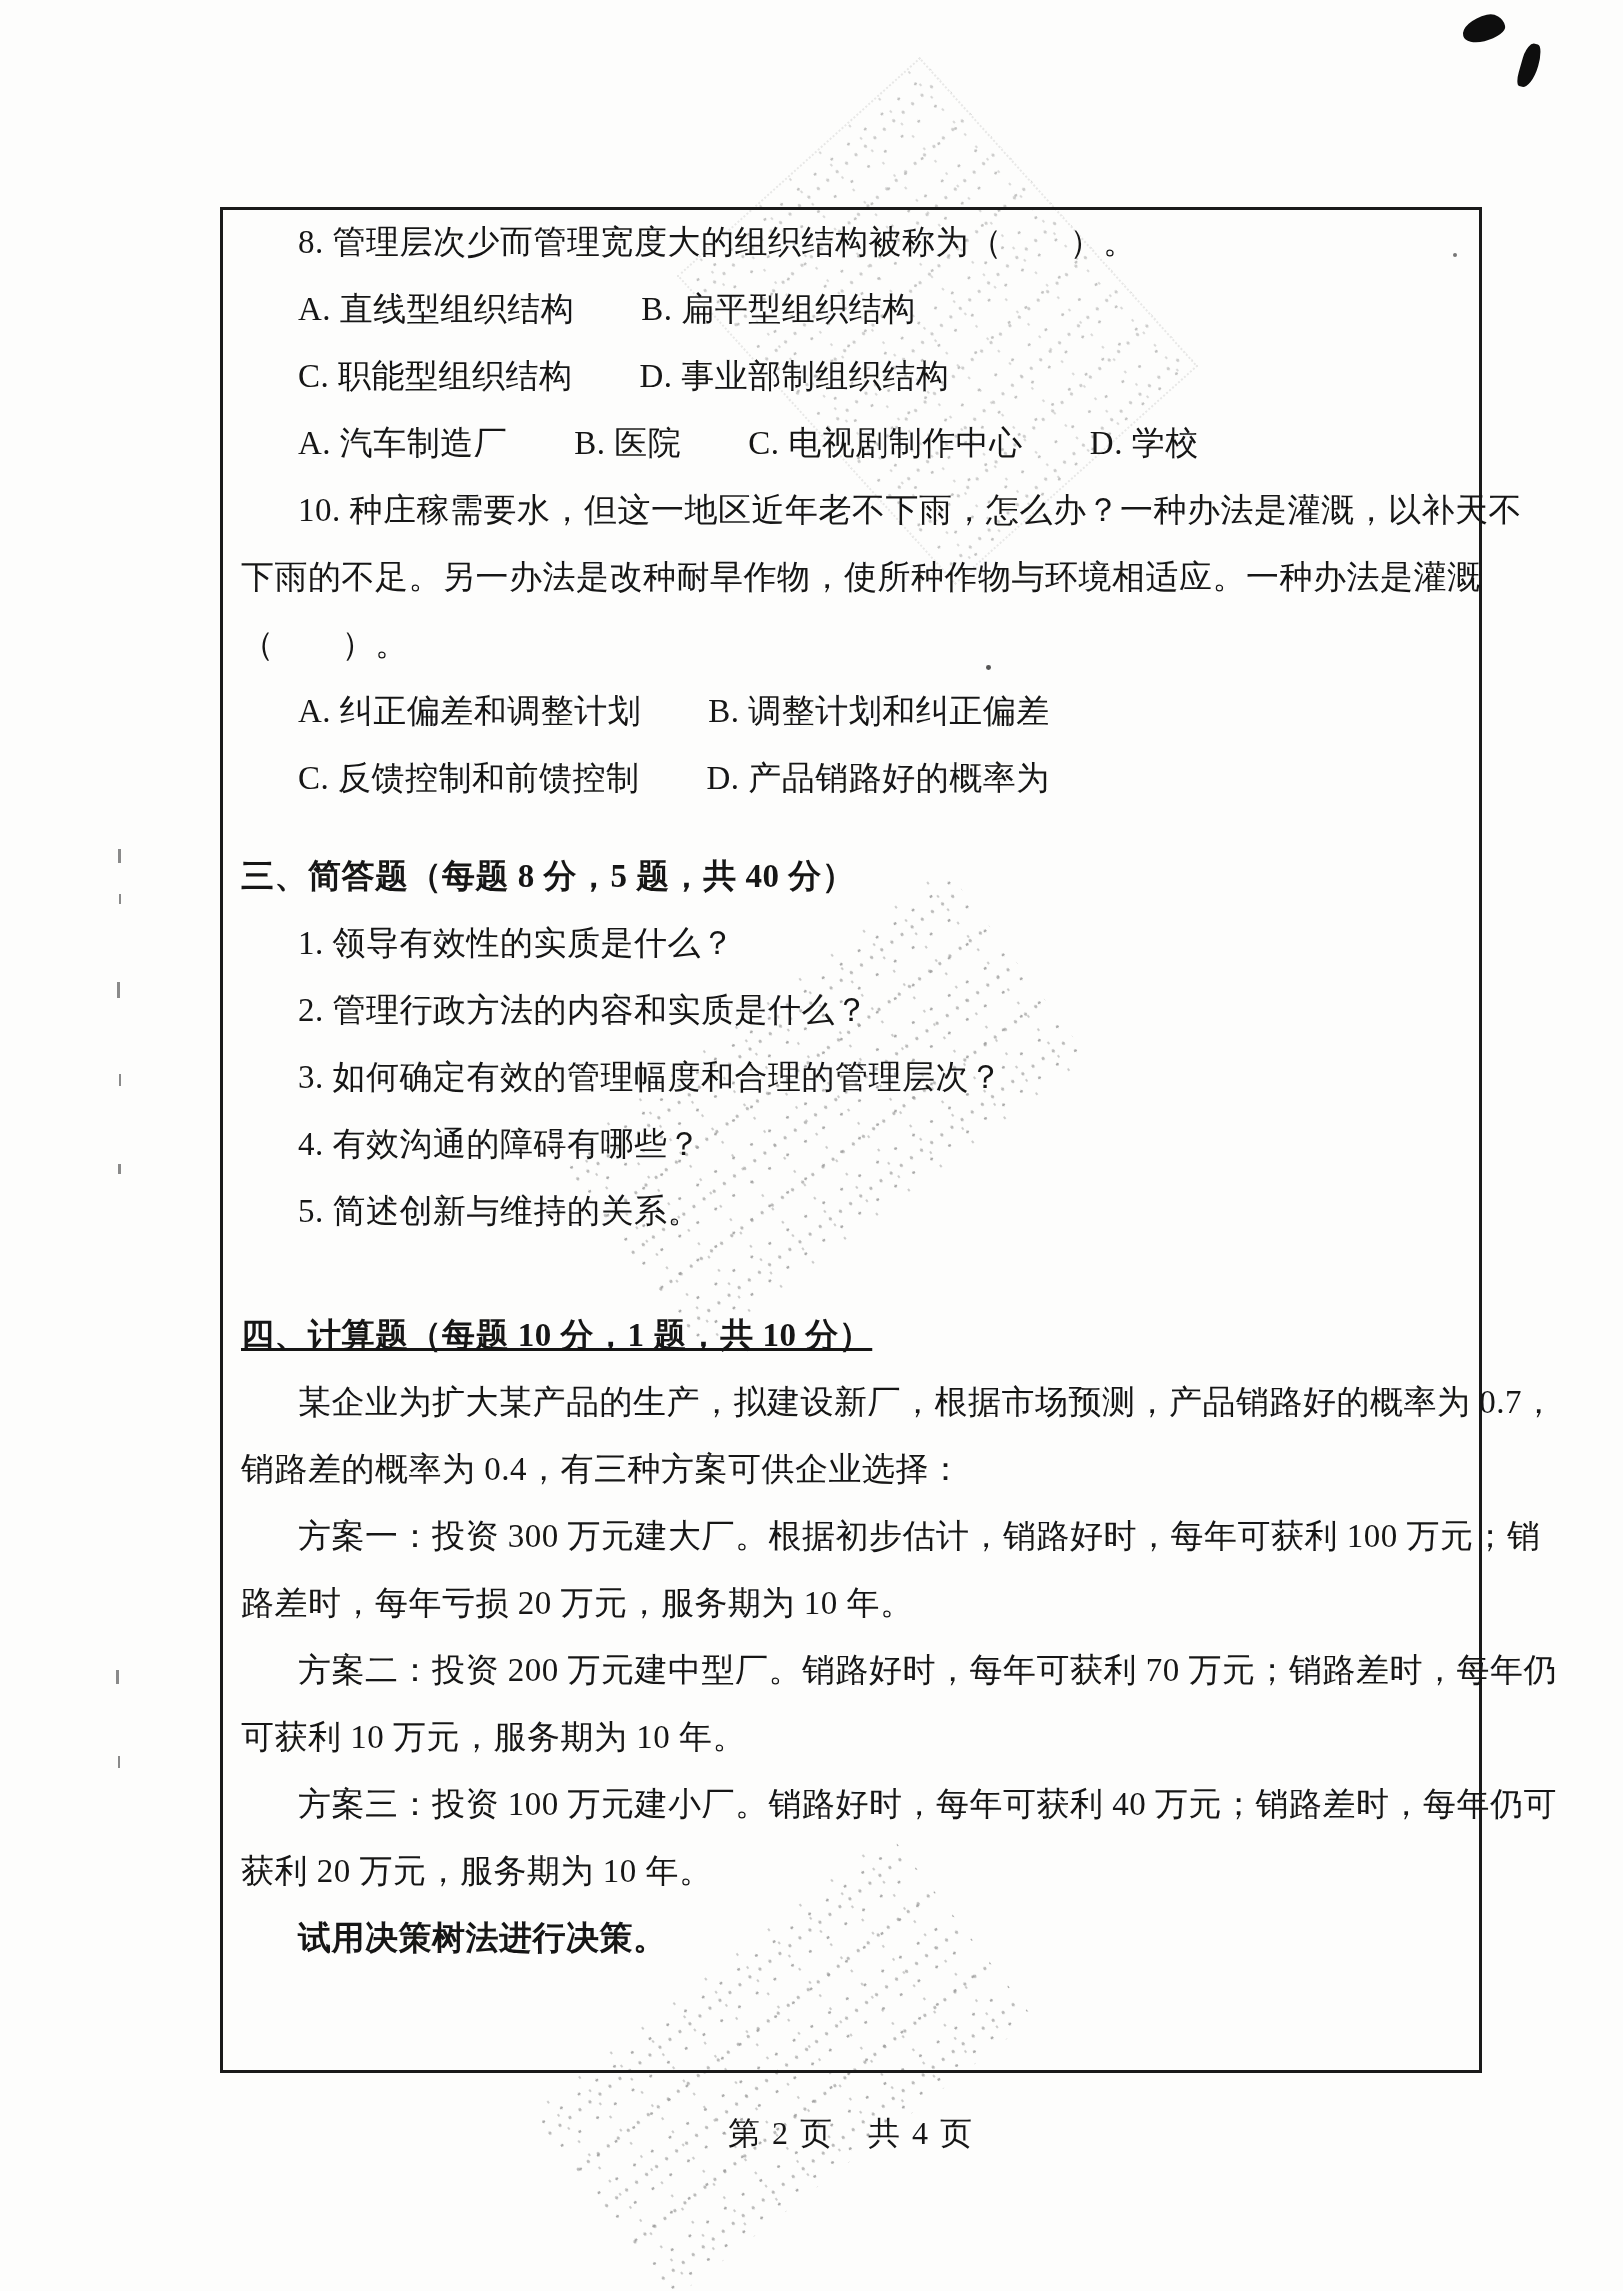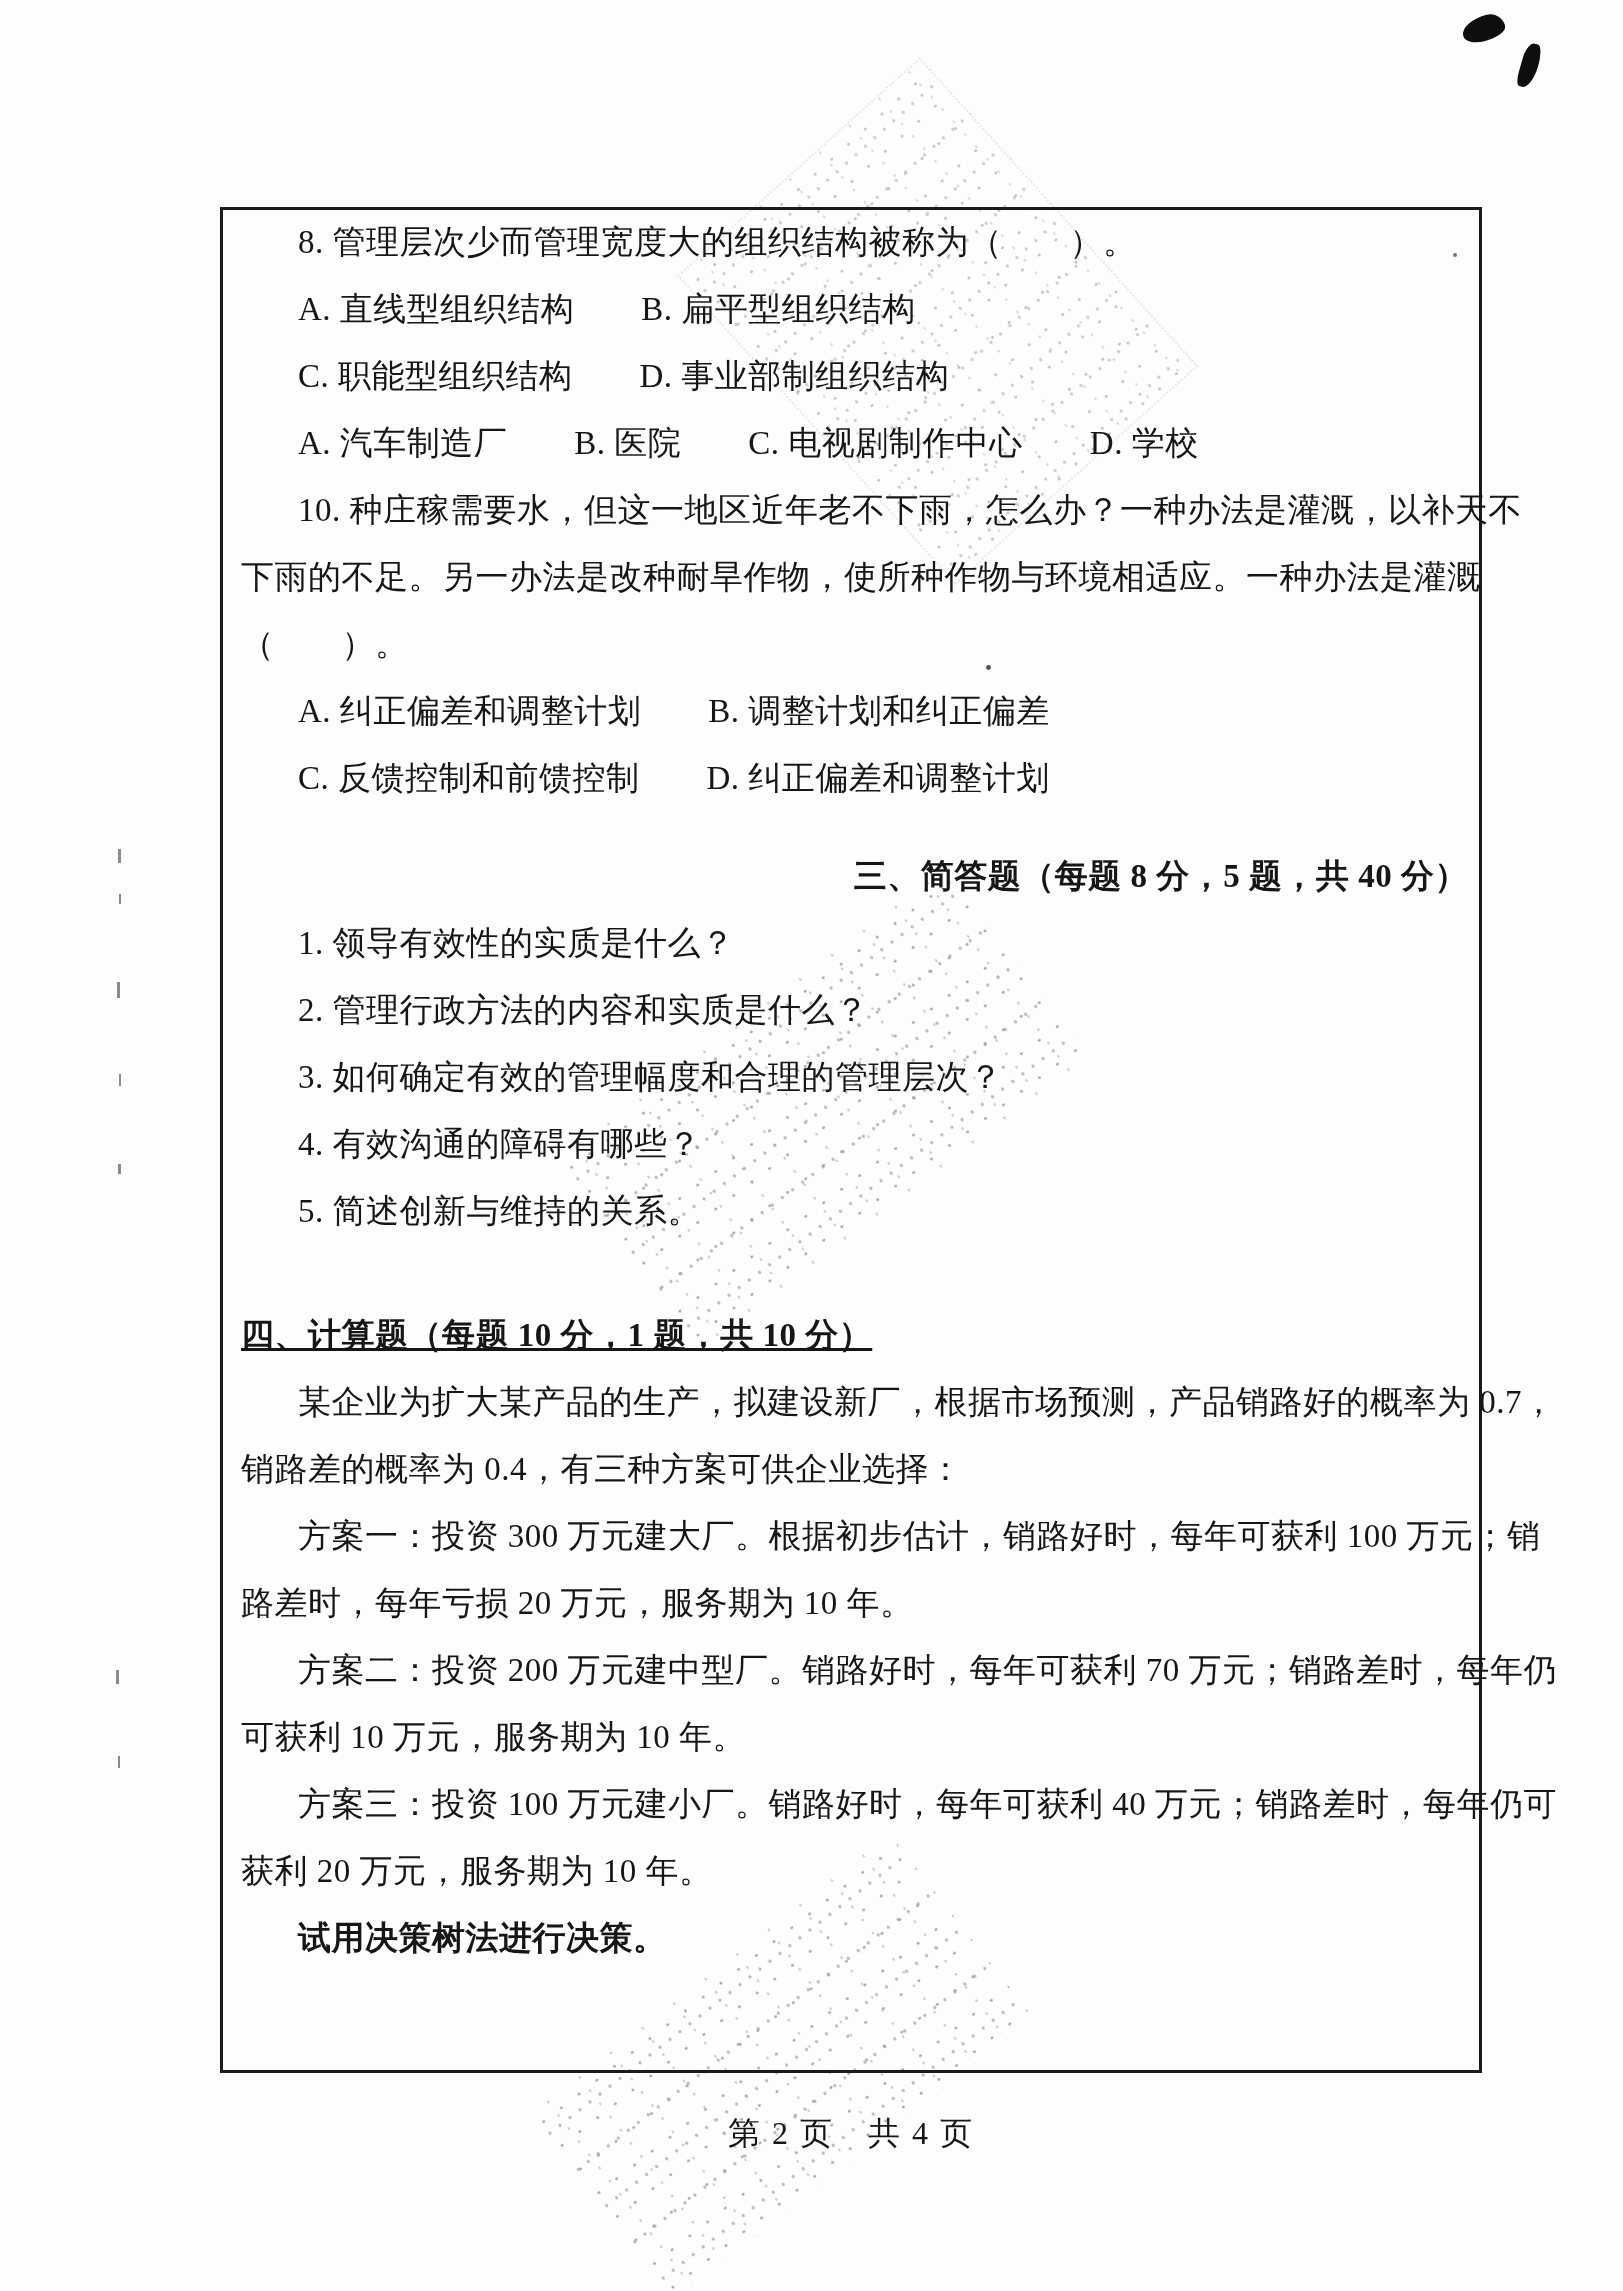--- a/index.html
+++ b/index.html
@@ -17,21 +17,21 @@
   
   .content{
     position:absolute;left:241px;top:209px;width:1227px;
   }
   .ln{
     line-height:67px;font-size:33px;white-space:nowrap;
     letter-spacing:0.5px;
   }
   .ln.indent{padding-left:57px;}
   .ln.bold{font-weight:bold;}
-  .ln.gap-lg{margin-top:31px;text-align:right;}
+  .ln.gap-lg{margin-top:31px;}
   .ln.gap-xl{margin-top:57px;text-decoration:underline;}
   
   .footer{
     position:absolute;left:220px;top:2086px;width:1262px;
     text-align:center;font-size:32px;letter-spacing:2px;margin-top:26px;
   }
   
   .stamp{
     position:absolute;
     background-image:
@@ -104,21 +104,21 @@
 
 <div class="content">
     <div class="ln indent">8. 管理层次少而管理宽度大的组织结构被称为（　　）。</div>
     <div class="ln indent">A. 直线型组织结构　　B. 扁平型组织结构</div>
     <div class="ln indent">C. 职能型组织结构　　D. 事业部制组织结构</div>
     <div class="ln indent">A. 汽车制造厂　　B. 医院　　C. 电视剧制作中心　　D. 学校</div>
     <div class="ln indent">10. 种庄稼需要水，但这一地区近年老不下雨，怎么办？一种办法是灌溉，以补天不</div>
     <div class="ln">下雨的不足。另一办法是改种耐旱作物，使所种作物与环境相适应。一种办法是灌溉</div>
     <div class="ln">（　　）。</div>
     <div class="ln indent">A. 纠正偏差和调整计划　　B. 调整计划和纠正偏差</div>
-    <div class="ln indent">C. 反馈控制和前馈控制　　D. 纠正偏差和调整计划</div>
+    <div class="ln indent">C. 反馈控制和前馈控制　　D. 产品销路好的概率为</div>
     <div class="ln bold gap-lg">三、简答题（每题 8 分，5 题，共 40 分）</div>
     <div class="ln indent">1. 领导有效性的实质是什么？</div>
     <div class="ln indent">2. 管理行政方法的内容和实质是什么？</div>
     <div class="ln indent">3. 如何确定有效的管理幅度和合理的管理层次？</div>
     <div class="ln indent">4. 有效沟通的障碍有哪些？</div>
     <div class="ln indent">5. 简述创新与维持的关系。</div>
     <div class="ln bold gap-xl">四、计算题（每题 10 分，1 题，共 10 分）</div>
     <div class="ln indent">某企业为扩大某产品的生产，拟建设新厂，根据市场预测，产品销路好的概率为 0.7，</div>
     <div class="ln">销路差的概率为 0.4，有三种方案可供企业选择：</div>
     <div class="ln indent">方案一：投资 300 万元建大厂。根据初步估计，销路好时，每年可获利 100 万元；销</div>

